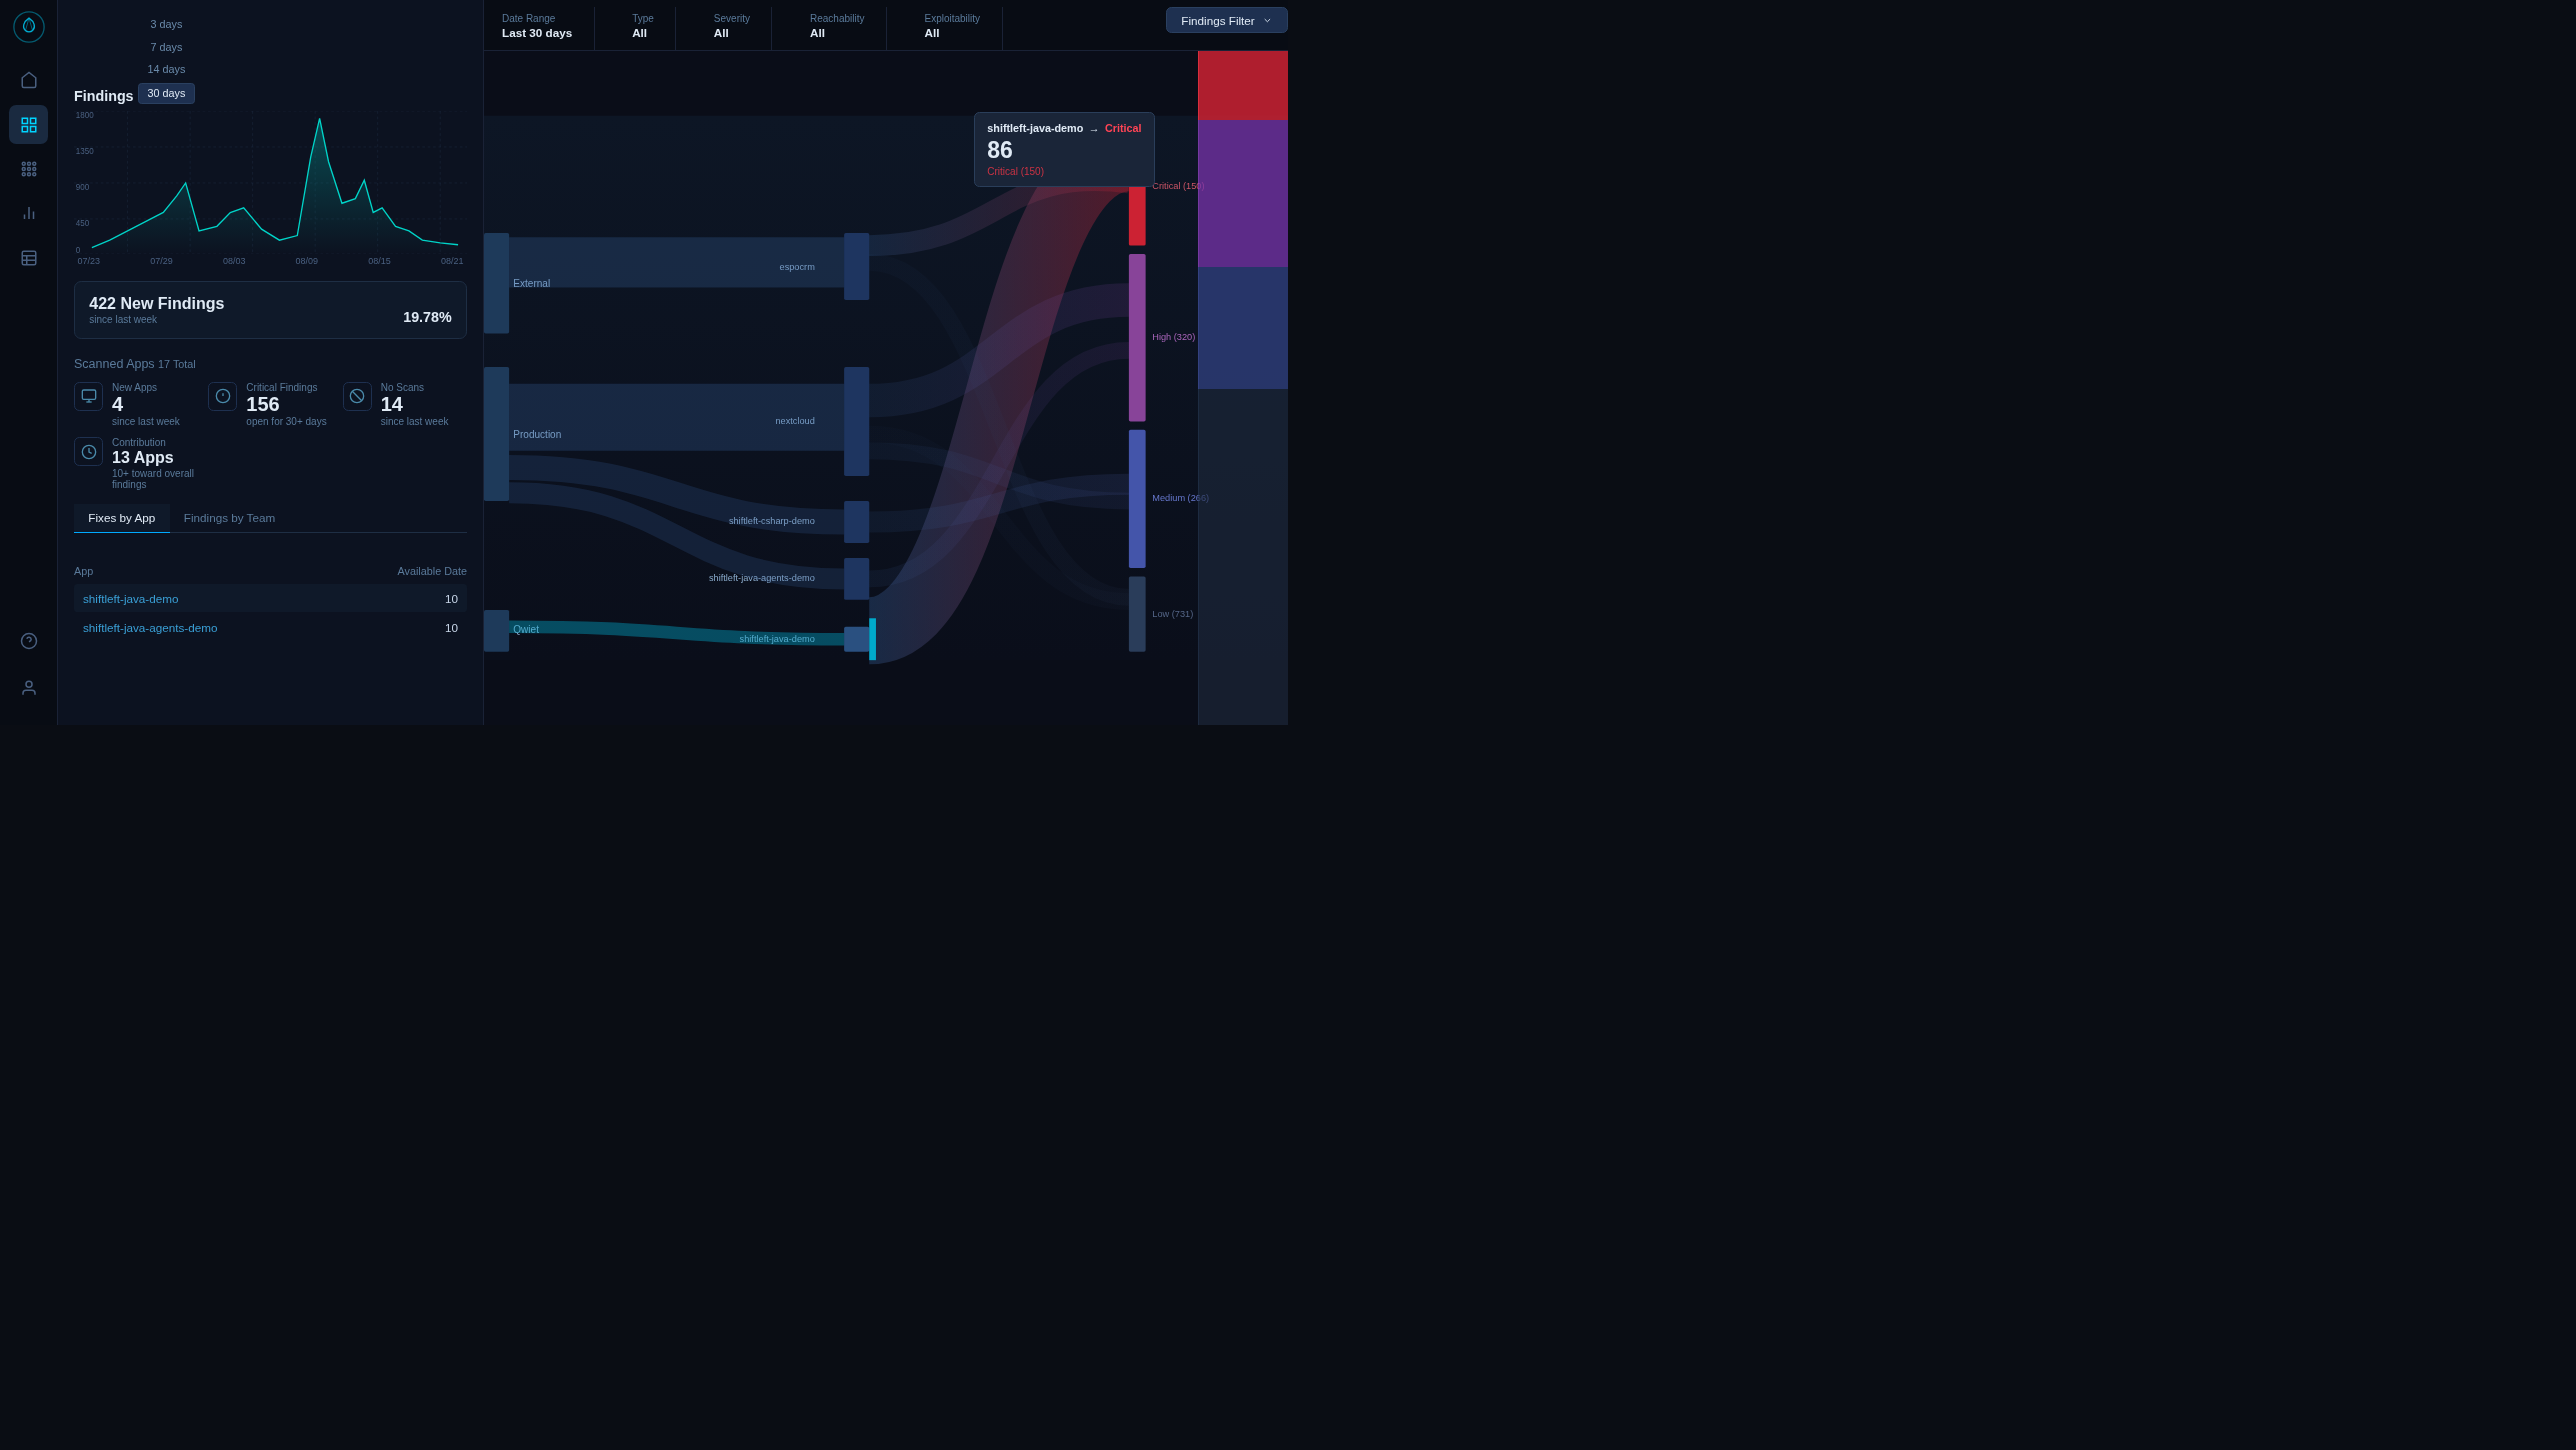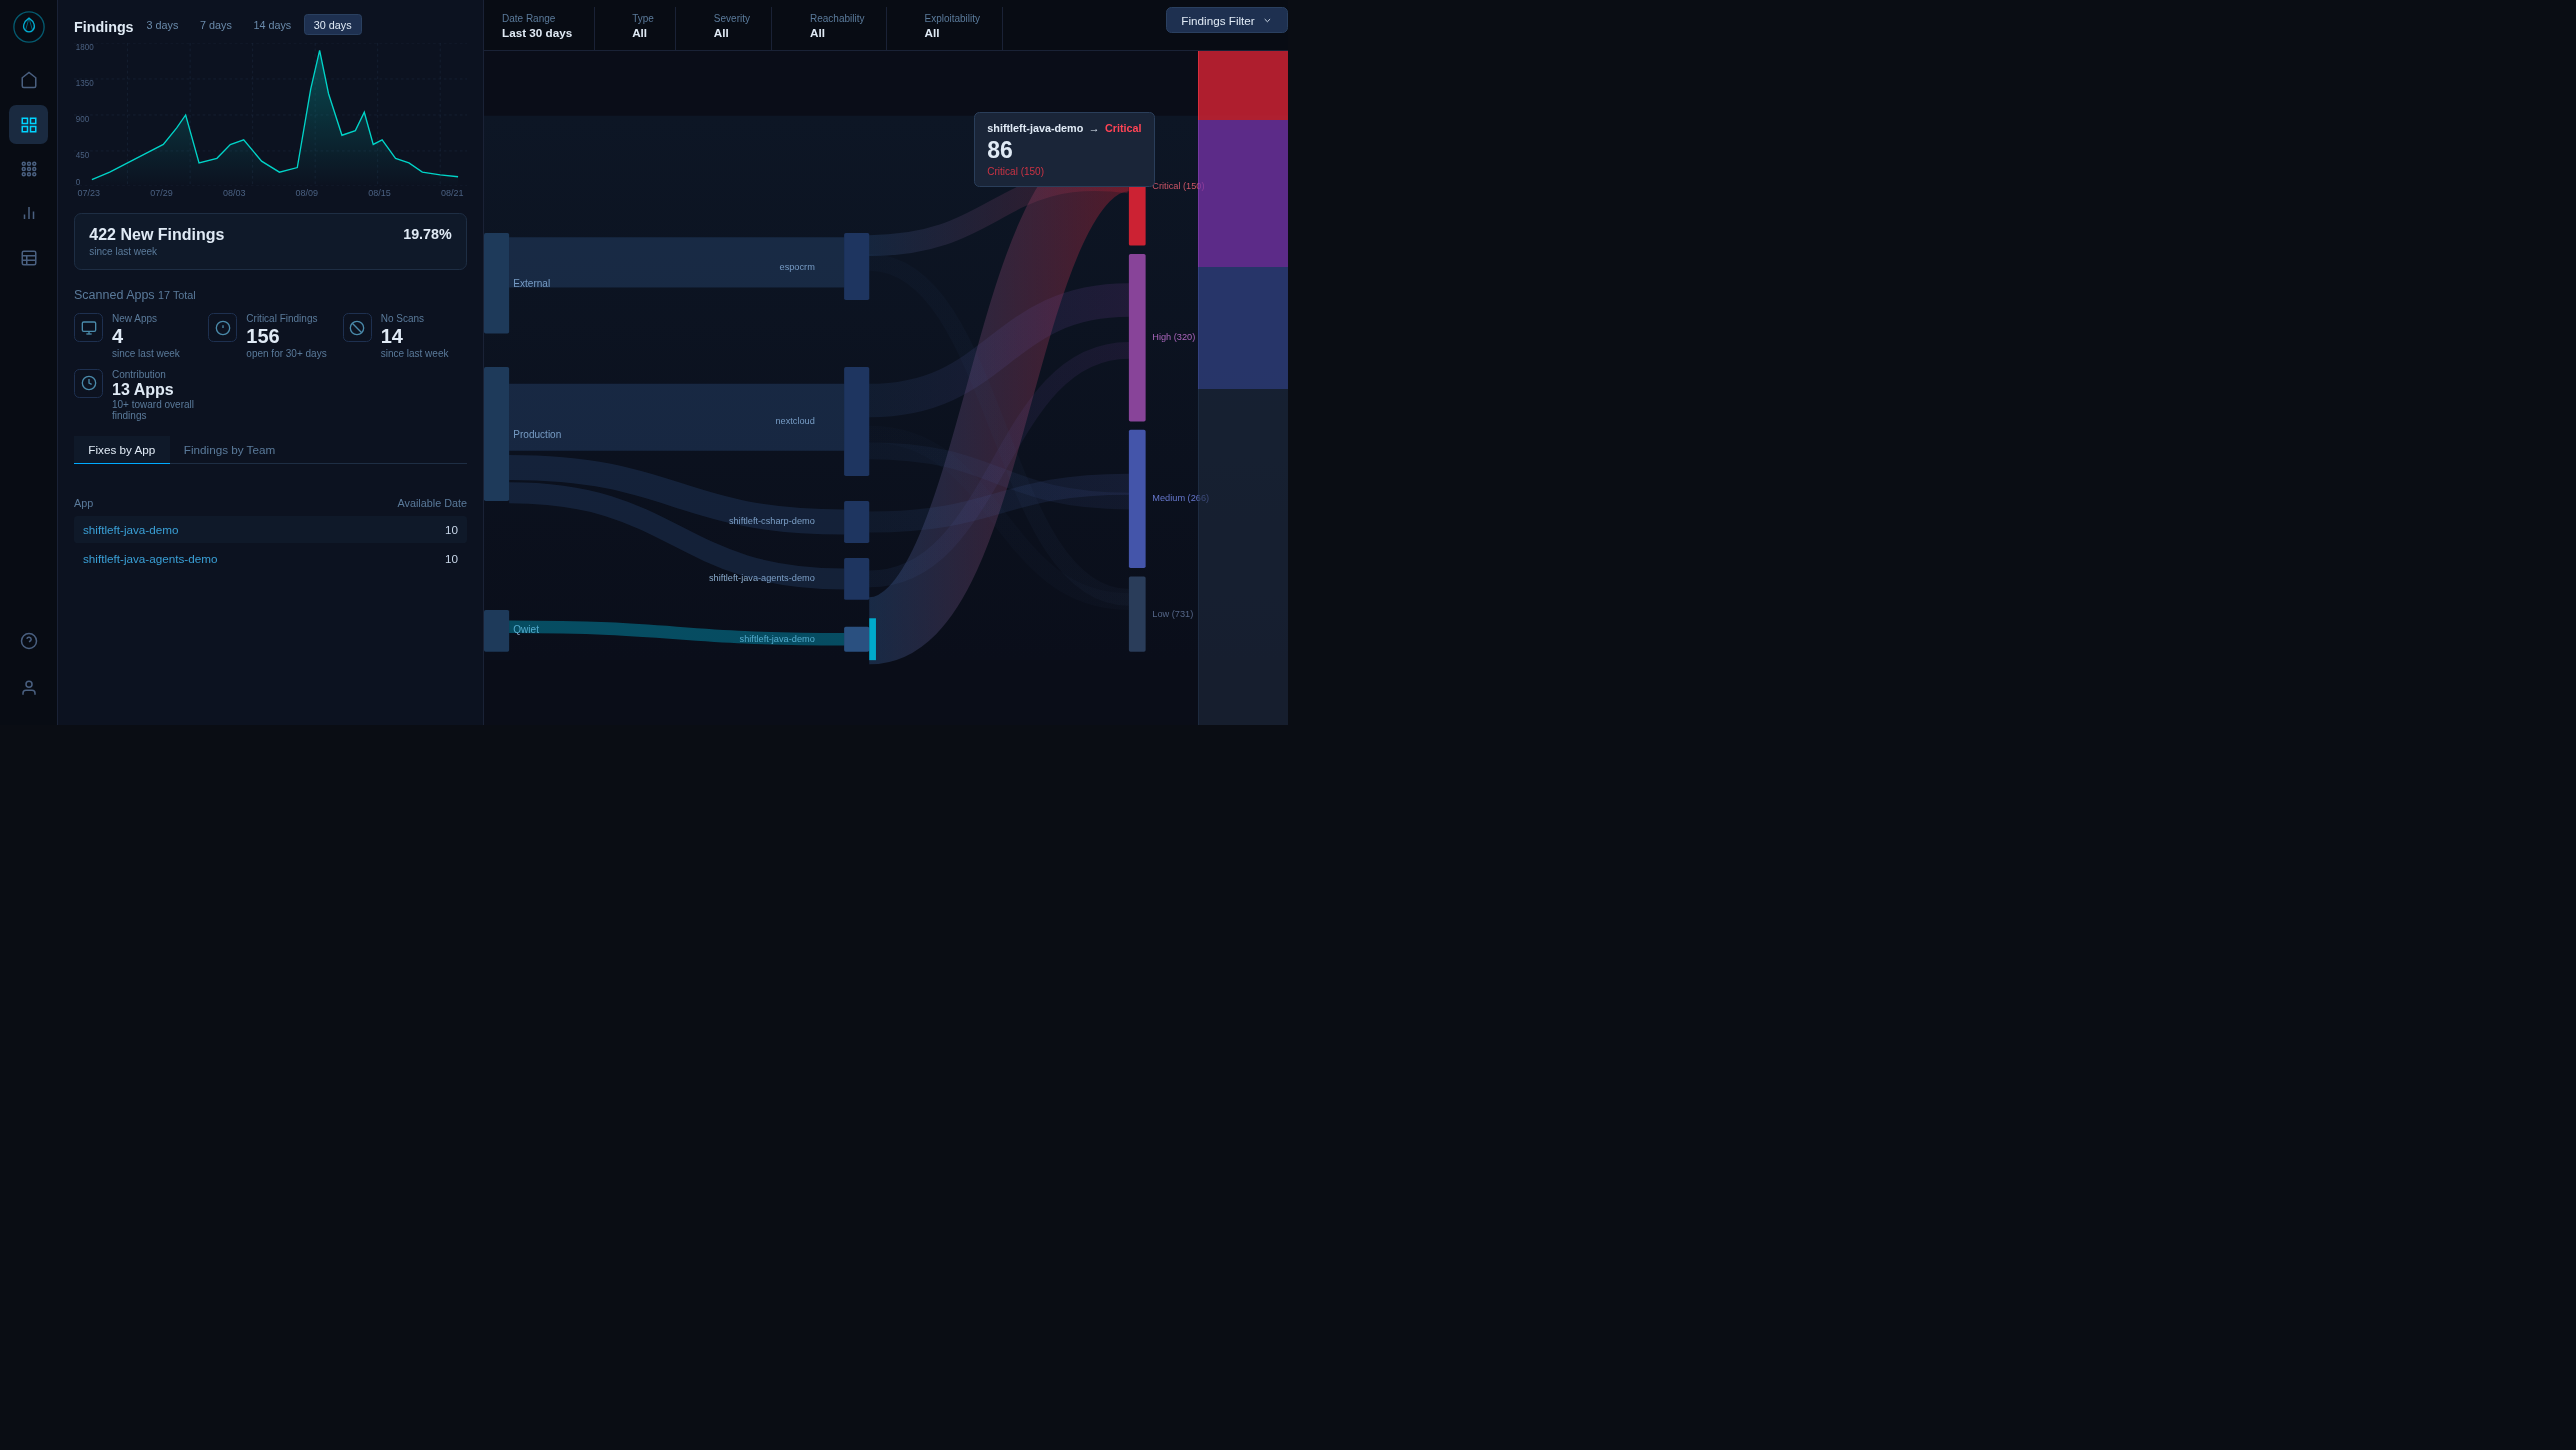--- a/index.html
+++ b/index.html
@@ -96,20 +96,21 @@
 
     .findings-title {
       font-size: 14.3px;
       font-weight: 600;
       color: #e0eaf5;
     }
 
     .time-tabs {
       display: flex;
       gap: 3.6px;
+      flex-direction: column;
     }
 
     .time-tab {
       padding: 3.6px 9px;
       border-radius: 3.6px;
       cursor: pointer;
       color: #6a8aaa;
       font-size: 10.8px;
       background: transparent;
       border: none;
@@ -141,21 +142,21 @@
     }
 
     .stats-card {
       margin: 9px 16px;
       background: #0f1929;
       border: 0.9px solid #1e2e44;
       border-radius: 7.2px;
       padding: 12.5px 14.3px;
       display: flex;
       justify-content: space-between;
-      align-items: flex-start;
+      align-items: flex-end;
     }
 
     .stats-card .new-findings {
       font-size: 16px;
       font-weight: 700;
       color: #e0eaf5;
     }
 
     .stats-card .since {
       font-size: 10px;

